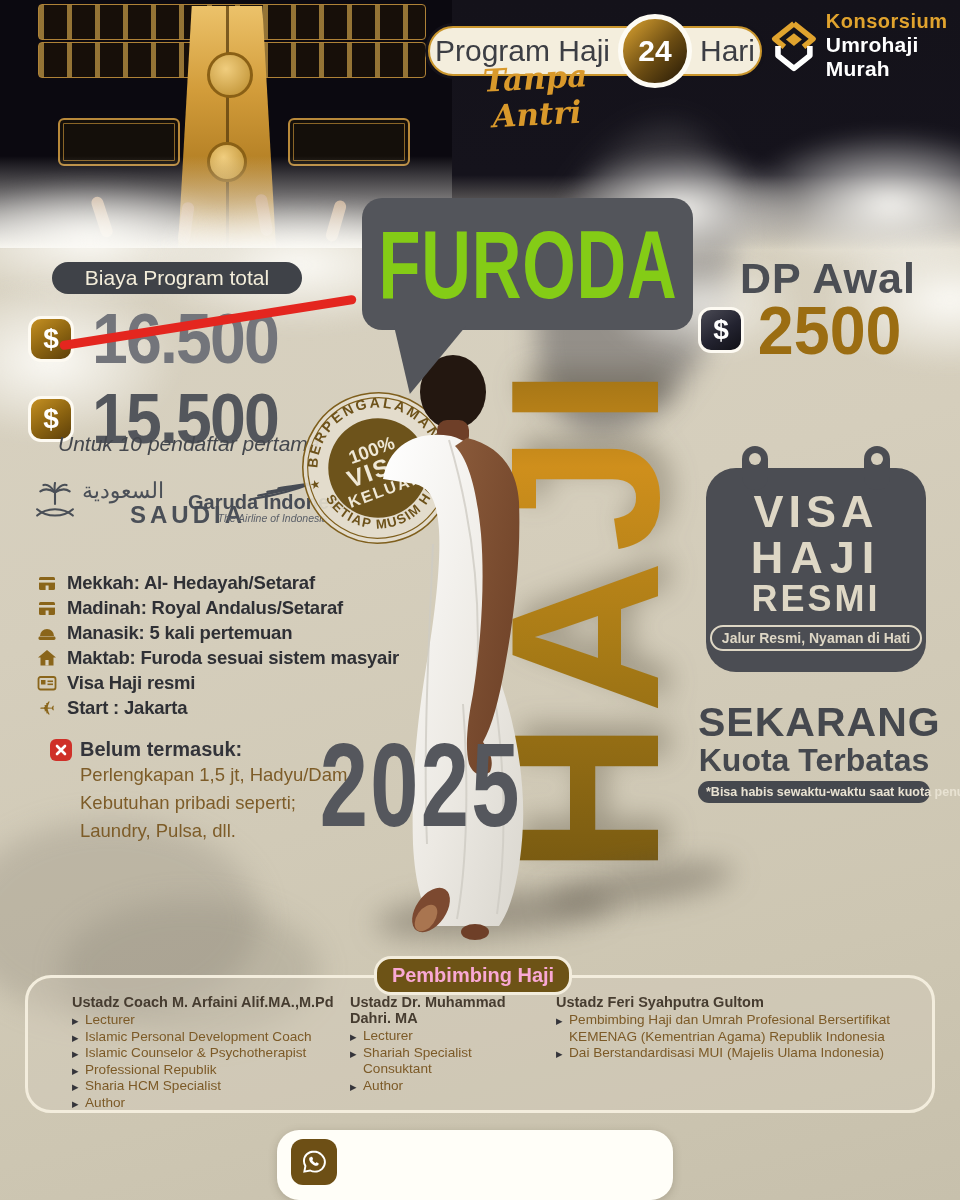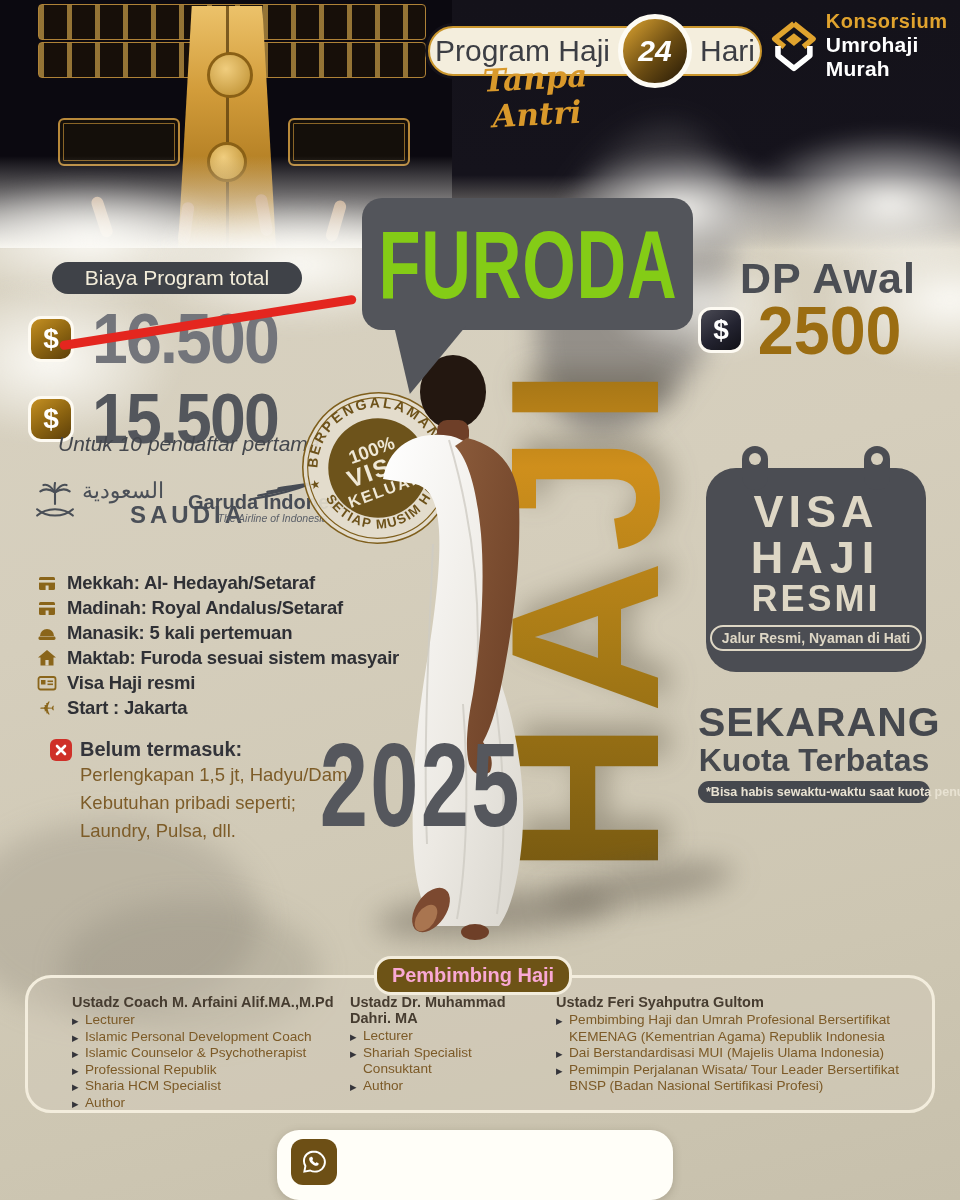--- a/index.html
+++ b/index.html
@@ -33,21 +33,21 @@
     background:radial-gradient(closest-side,rgba(252,251,247,.97),rgba(252,251,247,0));}
   .smudge{position:absolute;border-radius:50%;filter:blur(14px);}
 
   
   .hdr-pill{left:428px;top:26px;width:330px;height:46px;border-radius:26px;
     background:#f4eedd;border:2px solid #c9952c;display:flex;align-items:center;justify-content:center;gap:10px;
     color:#3c3e44;font-size:30px;box-shadow:0 0 0 3px #14121a;}
   .num-circle{width:64px;height:64px;border-radius:50%;flex:0 0 auto;margin:0 -2px;
     background:linear-gradient(135deg,#c9952c 10%,#6b4c12 55%,#241806 100%);
     border:5px solid #fdfbf4;display:flex;align-items:center;justify-content:center;
-    color:#fff;font-weight:bold;font-size:30px;font-style:italic;}
+    color:#fff;font-weight:bold;font-size:30px;}
   .tagline{left:436px;top:60px;width:200px;text-align:center;color:#d9992b;
     font-family:"DejaVu Serif",serif;font-style:italic;font-weight:bold;font-size:31px;transform:rotate(-3deg);}
   .logo-wrap{left:770px;top:10px;display:flex;align-items:center;gap:8px;}
   .logo-text div:first-child{color:#e0a32e;font-size:20px;font-weight:bold;letter-spacing:.5px;}
   .logo-text div:last-child{color:#fff;font-size:21px;font-weight:bold;letter-spacing:.2px;}
 
   
   .price-title{left:52px;top:262px;width:250px;height:32px;border-radius:16px;background:#3f4248;
     color:#f3edda;font-size:21px;display:flex;align-items:center;justify-content:center;}
   .dollar{width:46px;height:46px;border-radius:13px;border:3px solid #fdfaf2;box-sizing:border-box;
@@ -397,21 +397,20 @@
           <li>Lecturer</li>
           <li>Shariah Specialist Consuktant</li>
           <li>Author</li>
         </ul>
       </div>
       <div class="mcol" style="flex:1;">
         <div class="mname">Ustadz Feri Syahputra Gultom</div>
         <ul>
           <li>Pembimbing Haji dan Umrah Profesional Bersertifikat KEMENAG (Kementrian Agama) Republik Indonesia</li>
           <li>Dai Berstandardisasi MUI (Majelis Ulama Indonesia)</li>
-          <li>Pemimpin Perjalanan Wisata/ Tour Leader Bersertifikat BNSP (Badan Nasional Sertifikasi Profesi)</li>
         </ul>
       </div>
     </div>
   </div>
   <div class="abs mentors-pill" style="z-index:8;">Pembimbing Haji</div>
 
   <div class="abs foot-bar" style="z-index:8;">
     <div class="wa-btn">
       <svg width="28" height="28" viewBox="0 0 32 32">
         <path d="M16 4 C9.4 4 4.5 8.9 4.5 14.9 c0 2.1 .6 4 1.7 5.7 L5 27 l6.6-1.3 c1.6 .8 3.5 1.3 5.4 1.3 6.6 0 11.5-4.9 11.5-10.9 S22.6 4 16 4 z" fill="none" stroke="#ffffff" stroke-width="2.2"></path>

